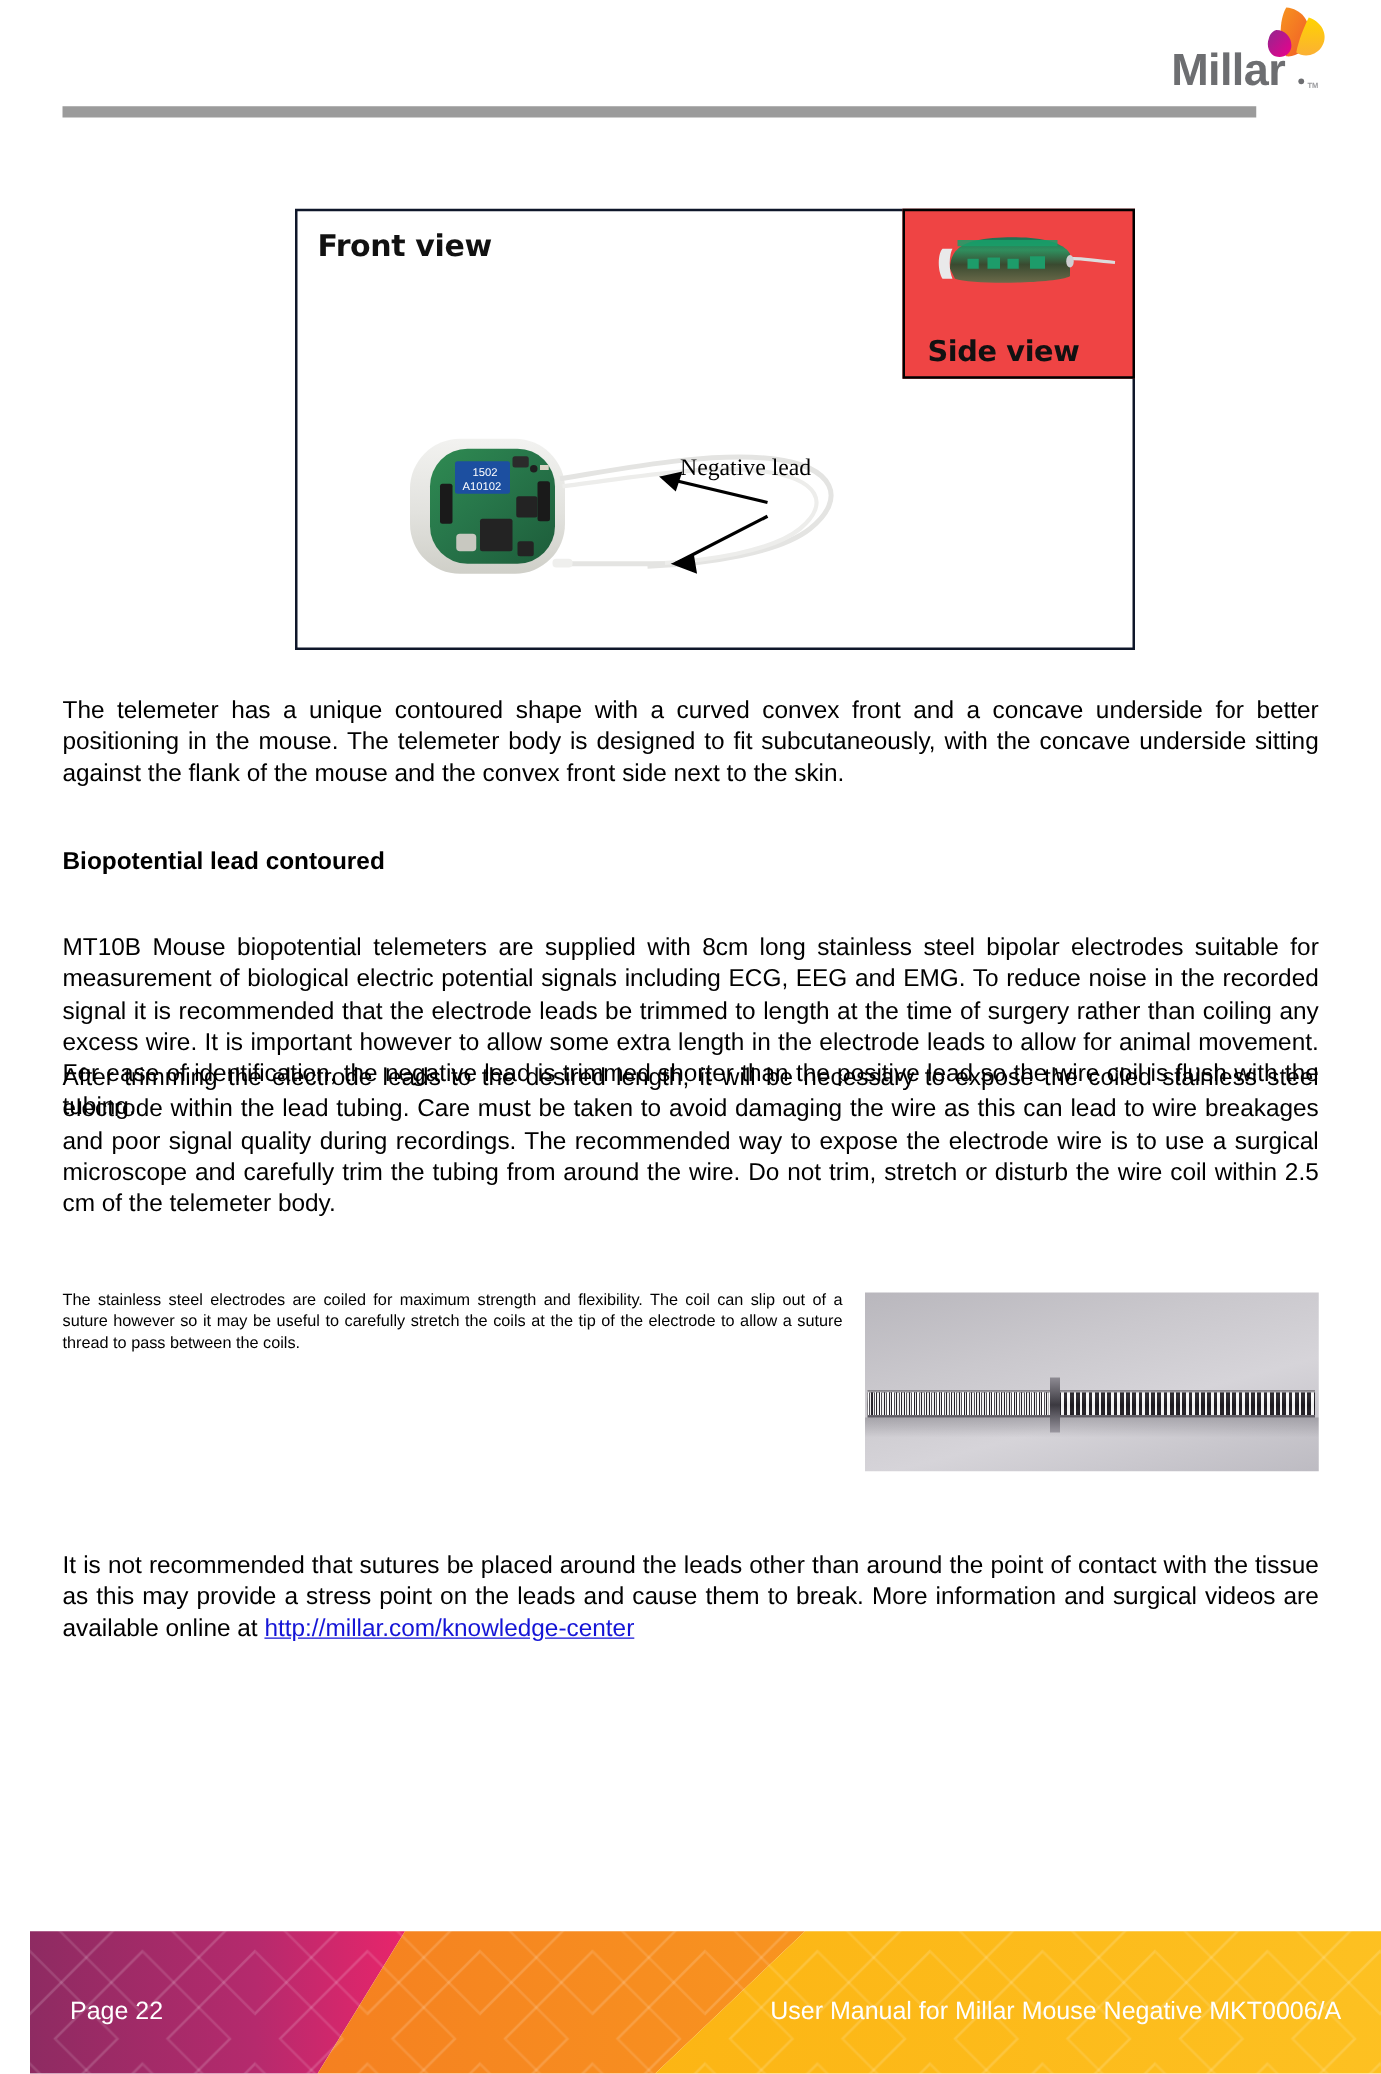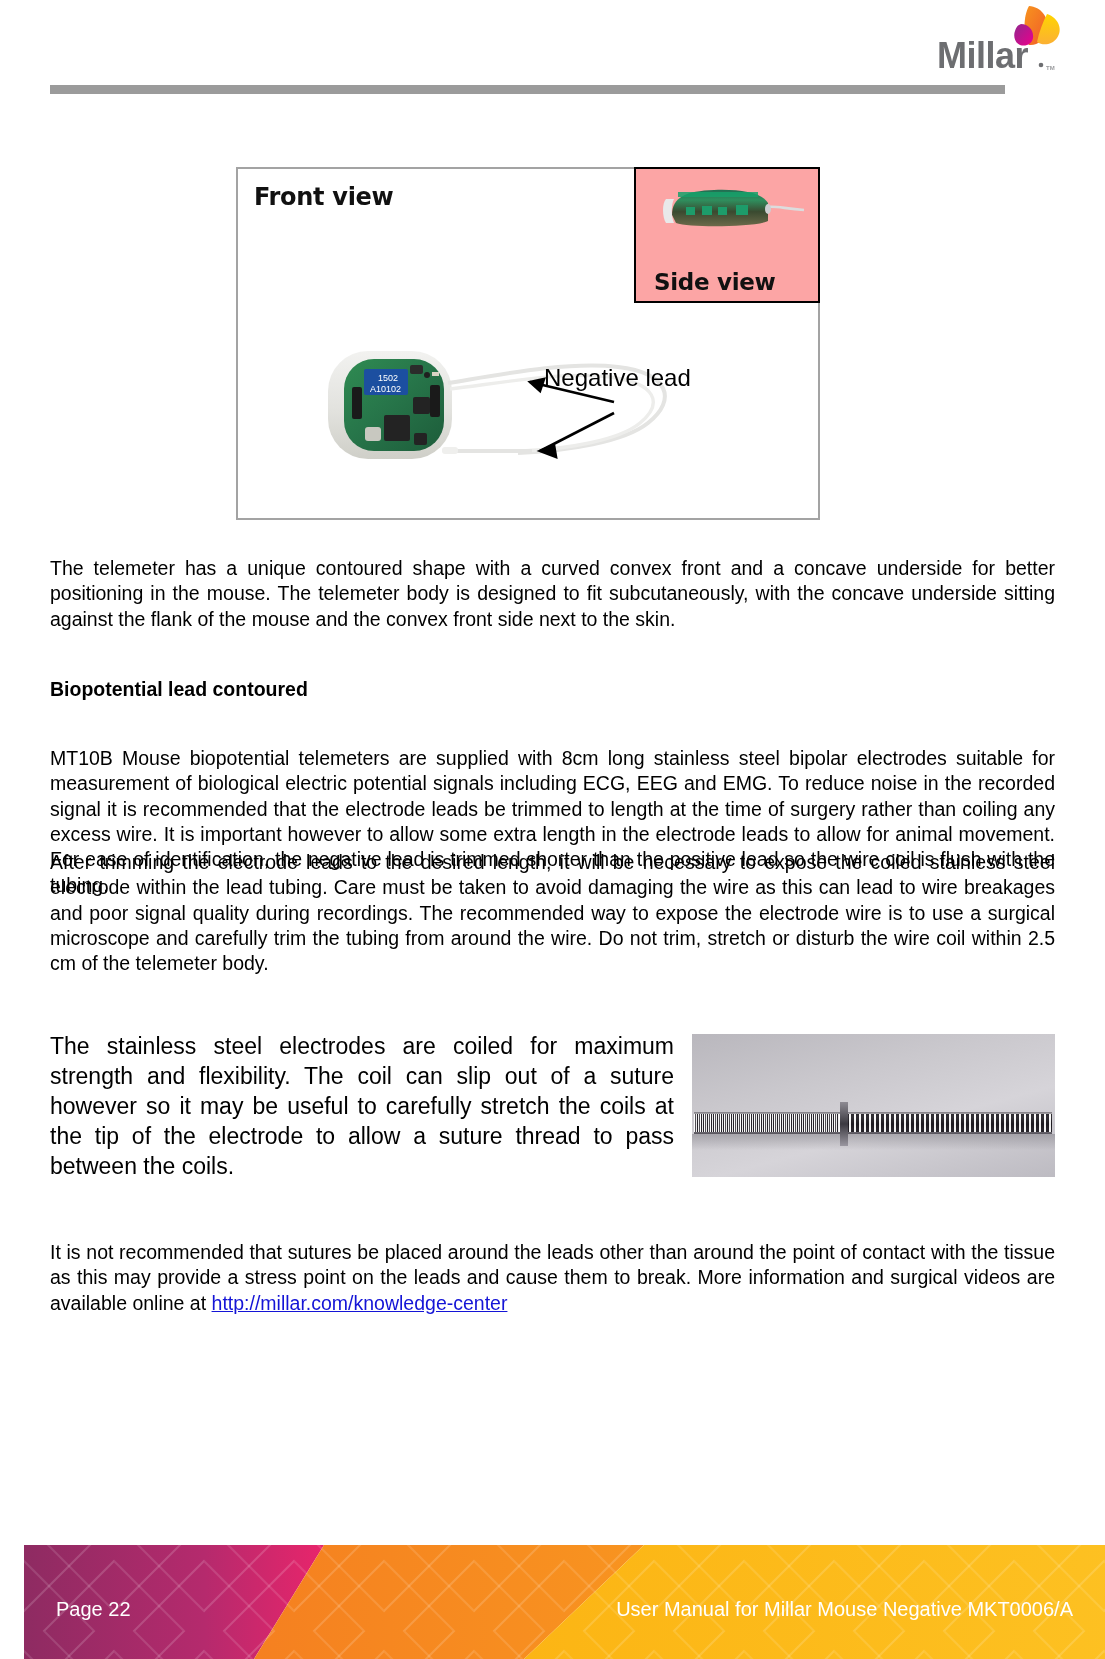--- a/index.html
+++ b/index.html
@@ -24,47 +24,47 @@
     letter-spacing:-0.2px; line-height:1.18;
     white-space:nowrap;
   }
   .title-rule {
     margin-top:7px; height:9px; width:955px; background:#9b9b9b;
   }
 
   
   .figure-box {
     position:absolute; left:236px; top:167px;
-    width:584px; height:353px;
-    border:2px solid #a3a3a3; background:#fff;
+    width:672px; height:353px;
+    border:2px solid #0f172a; background:#fff;
   }
   .front-view-label {
     position:absolute; left:16px; top:14px;
     font-size:24px; font-weight:bold; color:#111;
     font-family:"DejaVu Sans", sans-serif;
     letter-spacing:-0.3px;
   }
   .side-view-cell {
     position:absolute; right:-2px; top:-2px;
     width:186px; height:136px;
-    border:2px solid #000; background:#fca5a5;
+    border:2px solid #000; background:#ef4444;
   }
   .side-view-label {
     position:absolute; left:18px; bottom:6px;
     font-size:23px; font-weight:bold; color:#111;
     font-family:"DejaVu Sans", sans-serif;
     letter-spacing:-0.3px;
   }
   .side-device { position:absolute; left:20px; top:14px; width:150px; height:52px; }
 
   .front-device { position:absolute; left:80px; top:170px; width:420px; height:140px; }
   .neg-lead-label {
     position:absolute; left:306px; top:195px;
-    font-size:24px; color:#000;
-    font-family:Liberation Sans, sans-serif;
+    font-size:19px; color:#000;
+    font-family:Liberation Serif, serif;
     white-space:nowrap;
   }
 
   
   .body-text {
     position:absolute; left:50px; width:1005px;
     font-size:19.5px; line-height:1.30; color:#000;
     text-align:justify;
   }
   .p-intro { top:556px; }
@@ -101,21 +101,21 @@
   }
   .coil-photo .coil-joint {
     position:absolute; left:148px; top:68px; width:8px; height:44px;
     background:linear-gradient(180deg,#8e8b93,#3b3940,#9a97a0);
   }
   .coil-photo .coil-shadow {
     position:absolute; left:0; top:100px; width:363px; height:16px;
     background:linear-gradient(180deg,rgba(90,88,96,0.35),rgba(160,158,166,0));
   }
   .wrap-para {
-    font-size:23px; line-height:1.30; color:#000; text-align:justify;
+    font-size:13px; line-height:1.30; color:#000; text-align:justify;
   }
   .p-last {
     position:absolute; left:50px; top:1240px; width:1005px;
     font-size:19.5px; line-height:1.30; color:#000; text-align:justify;
   }
   .link { color:#1414d6; text-decoration:underline; }
 
   
   .footer { position:absolute; left:0; bottom:0; width:1105px; height:118px;padding-left:24px; }
   .footer-svg { display:block; width:1105px; height:118px; }

